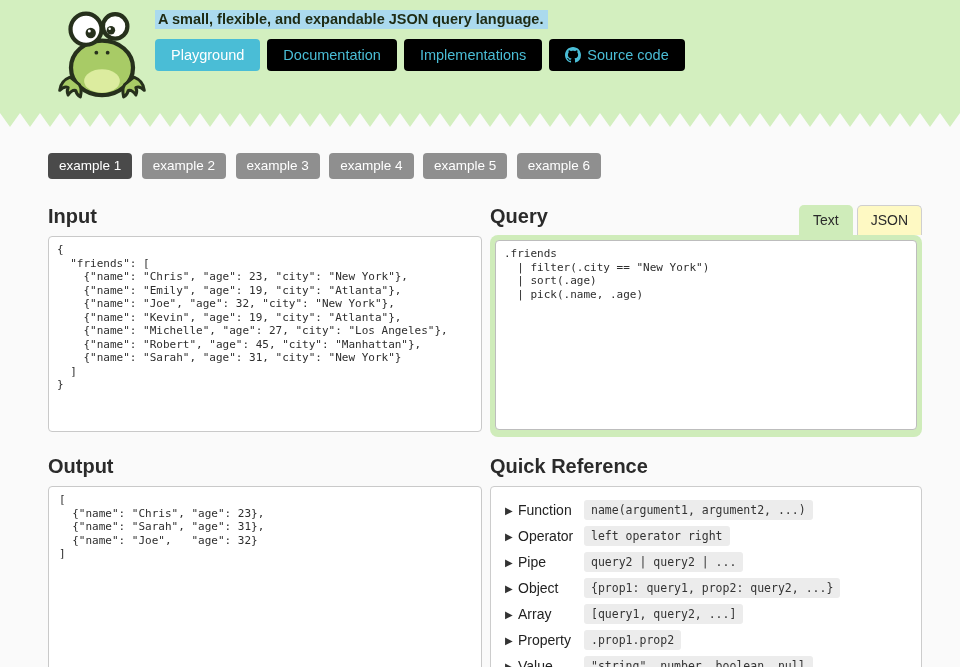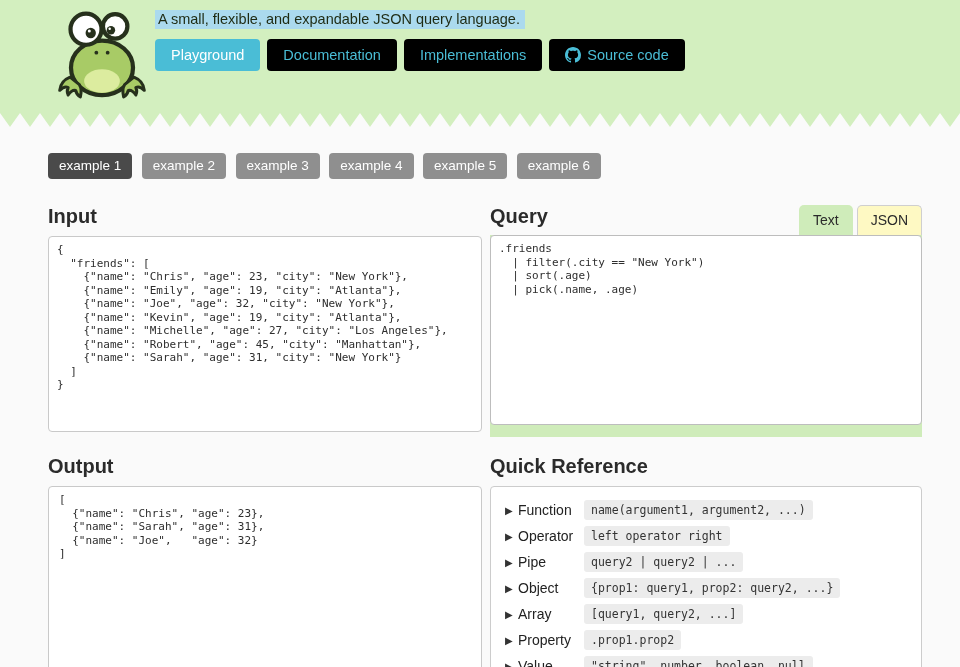--- a/index.html
+++ b/index.html
@@ -25,21 +25,21 @@
   .title {
     display: inline-block;
     margin: 0 0 6px 0;
     font-size: 23px;
     font-weight: bold;
     color: #1e2b13;
     background: #abdaee;
     padding: 2px 8px 2px 3px;
     line-height: 1.15;
   }
-  .subtitle-wrap { margin: 0 0 10px 0; }
+  .subtitle-wrap { margin: 0 0 10px 0; font-weight: bold; }
   .subtitle {
     display: inline-block;
     font-size: 14.5px;
     color: #1e2b13;
     background: #abdaee;
     padding: 1px 5px 2px 3px;
   }
   .nav { display: flex; }
   .nav-btn {
     border: none;
@@ -128,21 +128,22 @@
     color: #2b2b2b;
     padding: 6px 13px 7px 13px;
     margin-left: 4px;
     cursor: pointer;
   }
   .tab.active { background: #cfecba; }
   .tab.inactive { background: #fef9c3; border-color: #cfcfcf; }
 
   .query-frame {
     background: #cfecba;
-    border-radius: 0;
+    border-radius: 8px;
+    padding: 5px;
     height: 202px;
   }
   .query-frame textarea.code-box {
     height: 190px;
     border-color: #bdbdbd;
   }
 
   pre.code-box {
     margin: 0;
     width: 100%;

